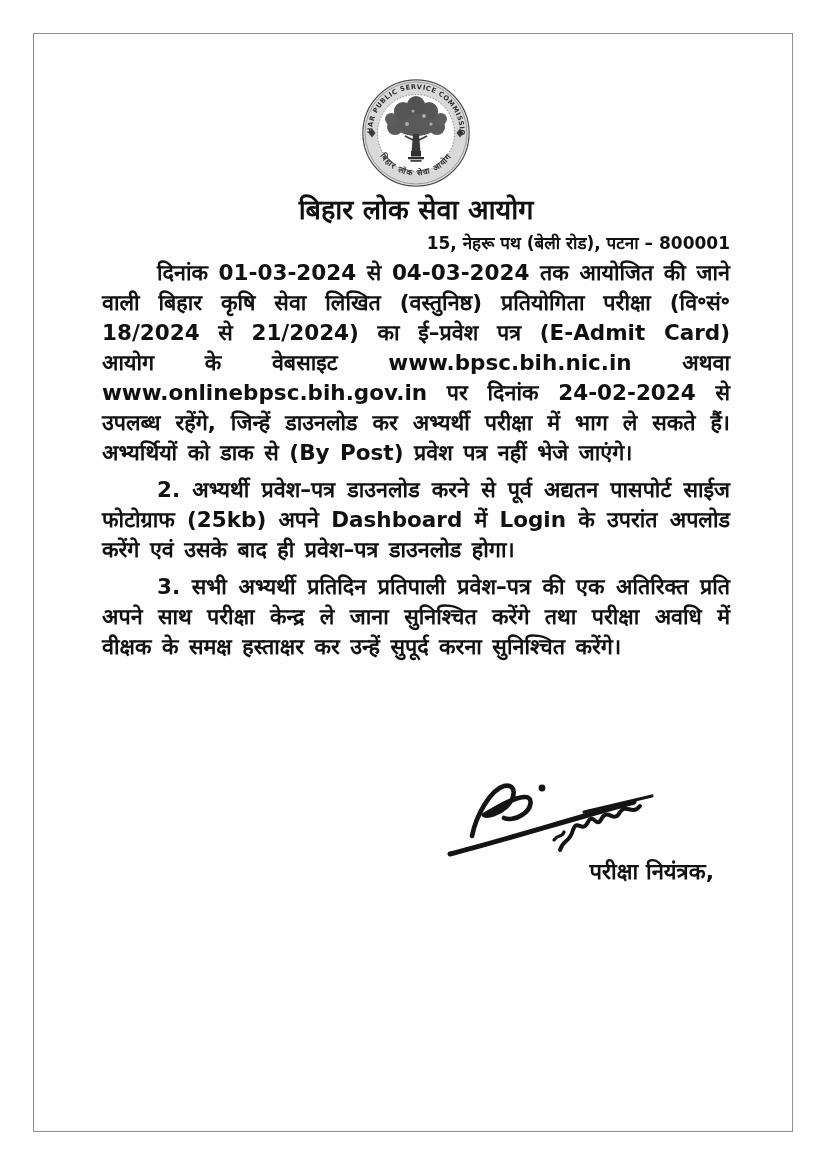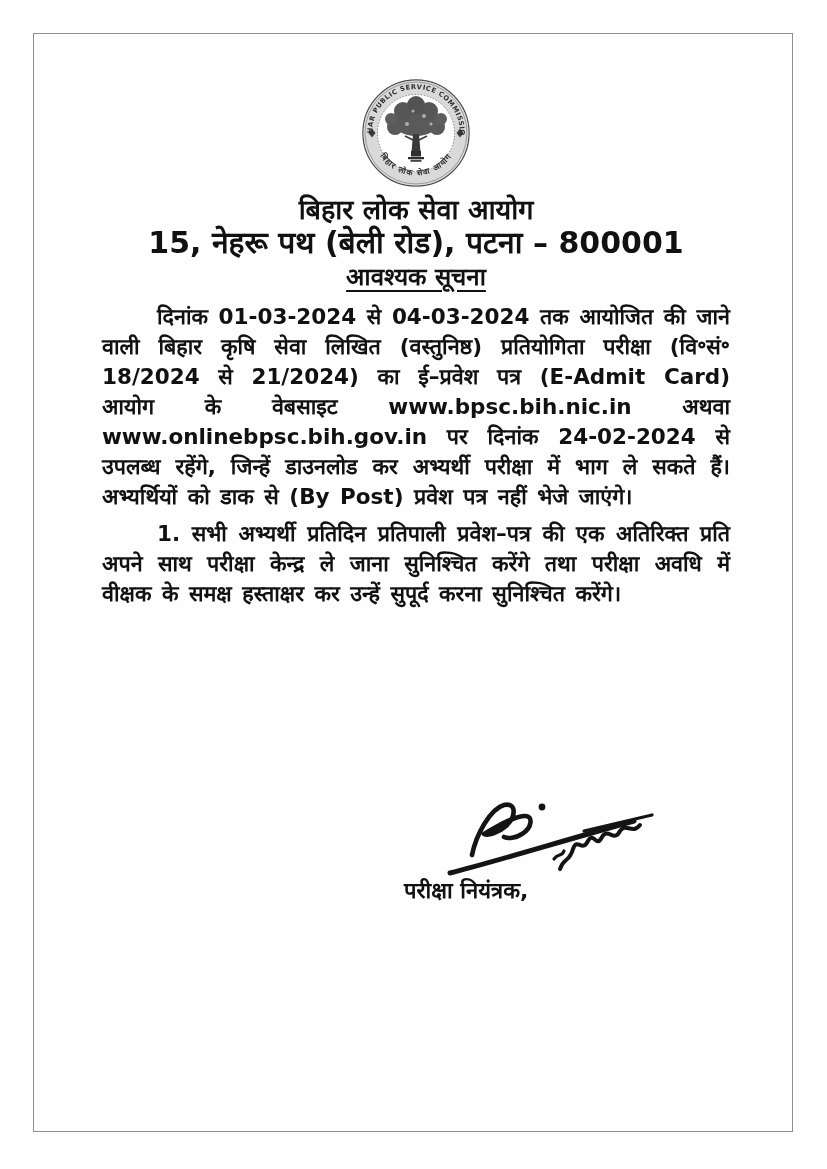--- a/index.html
+++ b/index.html
@@ -25,22 +25,22 @@
     padding: 44px 62px 0 68px;
     box-sizing: border-box;
   }
   .logo-wrap { text-align: center; margin-bottom: 2px; }
   .org-name {
     text-align: center;
     font-size: 27px; font-weight: bold;
     line-height: 32px;
   }
   .org-address {
-    text-align: center;
-    font-size: 30px; font-weight: bold;
+    text-align: right;
+    font-size: 17px; font-weight: bold;
     line-height: 30px;
     margin-top: 2px;
   }
   .notice-title {
     text-align: center;
     font-size: 24px; font-weight: bold;
     line-height: 30px;
     margin: 4px 0 10px 0;
   }
   .notice-title span {
@@ -51,23 +51,23 @@
   .para {
     font-size: 21.5px; font-weight: bold;
     line-height: 30px;
     text-align: justify;
     text-indent: 55px;
     word-spacing: 3px;
     margin: 0 0 7px 0;
   }
   .sig-block {
     position: absolute;
-    left: 370px; top: 751px;
+    left: 370px; top: 732px;
     width: 310px;
-    text-align: left;
+    text-align: right;
   }
   .sig-svg { display: block; margin: 0 auto -8px auto; }
   .sig-line {
     font-size: 22px; font-weight: bold;
     line-height: 28px;
     white-space: nowrap;
   }
   .seal-latin { font-size: 6.7px; font-weight: bold; letter-spacing: 0.55px; fill: #2e2e2e; }
   .seal-hindi { font-size: 8px; font-weight: bold; letter-spacing: 1.2px; fill: #2e2e2e; }
 </style>
@@ -120,26 +120,24 @@
           <g>
             <rect x="50" y="73" width="10" height="5.5" fill="#2f2f2f"></rect>
             <rect x="47" y="79" width="16" height="2.2" fill="#2f2f2f"></rect>
             <rect x="49.5" y="81.8" width="11" height="2" fill="#454545"></rect>
           </g>
         </svg>
       </div>
 
       <div class="org-name">बिहार लोक सेवा आयोग</div>
       <div class="org-address">15, नेहरू पथ (बेली रोड), पटना – 800001</div>
-      <div class="notice-title">
-        <span>आवश्यक सूचना</span>
-      </div>
 
       <p class="para">दिनांक 01-03-2024 से 04-03-2024 तक आयोजित की जाने वाली बिहार कृषि सेवा लिखित (वस्तुनिष्ठ) प्रतियोगिता परीक्षा (वि॰सं॰ 18/2024 से 21/2024) का ई–प्रवेश पत्र (E-Admit Card) आयोग के वेबसाइट www.bpsc.bih.nic.in अथवा www.onlinebpsc.bih.gov.in पर दिनांक 24-02-2024 से उपलब्ध रहेंगे, जिन्हें डाउनलोड कर अभ्यर्थी परीक्षा में भाग ले सकते हैं। अभ्यर्थियों को डाक से (By Post) प्रवेश पत्र नहीं भेजे जाएंगे।</p>
-      <p class="para">1. सभी अभ्यर्थी प्रतिदिन प्रतिपाली प्रवेश–पत्र की एक अतिरिक्त प्रति अपने साथ परीक्षा केन्द्र ले जाना सुनिश्चित करेंगे तथा परीक्षा अवधि में वीक्षक के समक्ष हस्ताक्षर कर उन्हें सुपूर्द करना सुनिश्चित करेंगे।</p>
+      <p class="para">2. अभ्यर्थी प्रवेश–पत्र डाउनलोड करने से पूर्व अद्यतन पासपोर्ट साईज फोटोग्राफ (25kb) अपने Dashboard में Login के उपरांत अपलोड करेंगे एवं उसके बाद ही प्रवेश–पत्र डाउनलोड होगा।</p>
+      <p class="para">3. सभी अभ्यर्थी प्रतिदिन प्रतिपाली प्रवेश–पत्र की एक अतिरिक्त प्रति अपने साथ परीक्षा केन्द्र ले जाना सुनिश्चित करेंगे तथा परीक्षा अवधि में वीक्षक के समक्ष हस्ताक्षर कर उन्हें सुपूर्द करना सुनिश्चित करेंगे।</p>
     </div>
 
     <div class="sig-block">
       <svg class="sig-svg" width="235" height="100" viewBox="0 0 235 100">
         <g stroke="#141414" fill="none" stroke-linecap="round" stroke-linejoin="round">
 
           <path d="M 30,70 C 34,50 48,24 62,20 C 74,17 75,31 64,41 C 56,48 46,51 42,49 C 54,42 70,32 82,31 C 92,30 90,43 80,49 C 74,53 66,54 62,52" stroke-width="4.6"></path>
 
           <circle cx="100" cy="22" r="3.4" fill="#141414" stroke="none"></circle>
 

